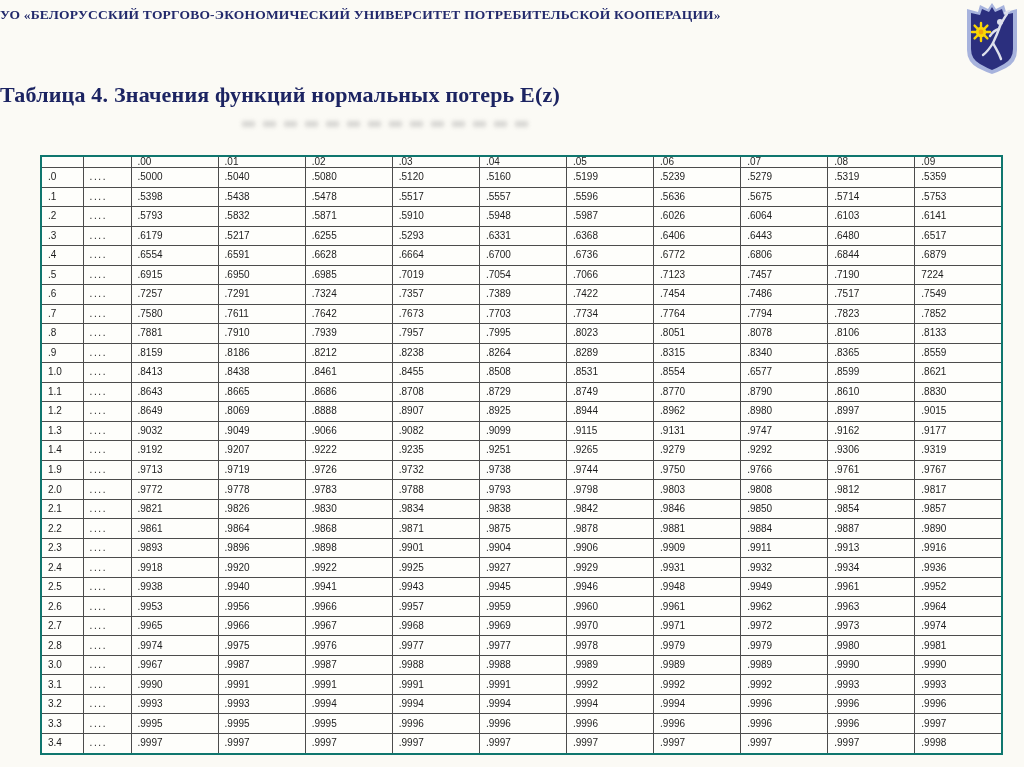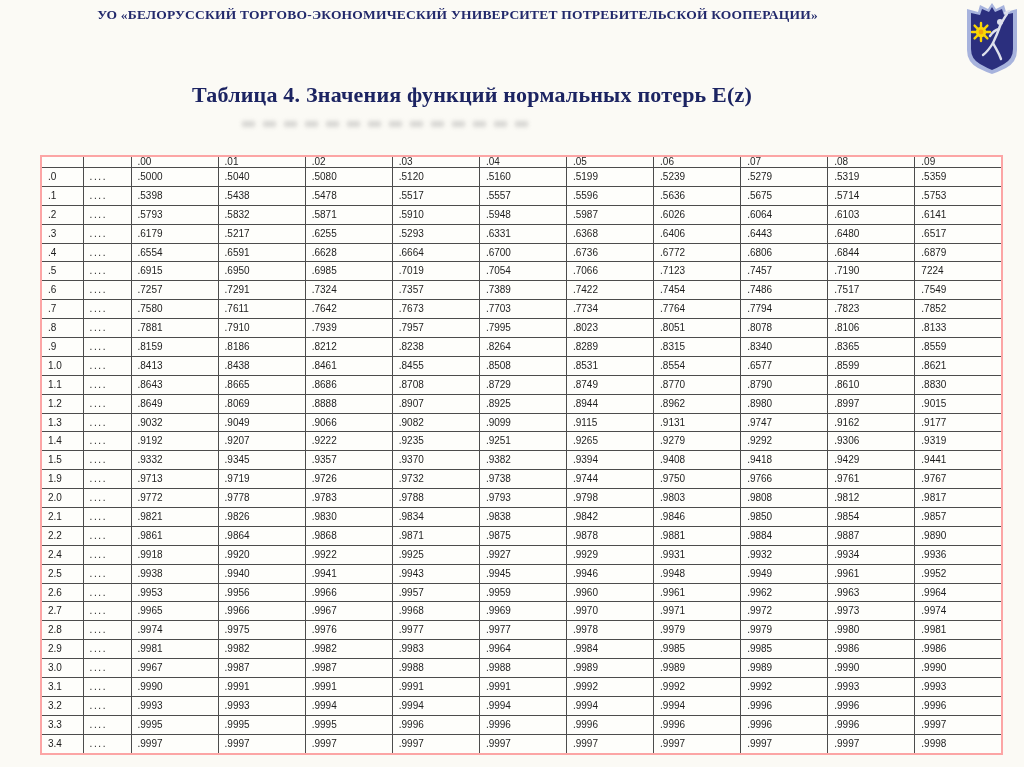--- a/index.html
+++ b/index.html
@@ -2,39 +2,39 @@
 <html><head>
 <meta charset="utf-8">
 <style>
   html,body{margin:0;padding:0}
   body{
     width:1024px;height:767px;position:relative;overflow:hidden;
     background:#fbfaf5;
     font-family:"Liberation Sans",sans-serif;
   }
   .uni-header{
-    position:absolute;top:7px;left:0;width:915px;text-align:center;
+    position:absolute;top:7px;left:0;width:915px;
     font-family:"Liberation Serif",serif;font-size:13.5px;font-weight:600;
     color:#22296b;letter-spacing:.2px;white-space:nowrap;
   }
   .slide-title{
-    position:absolute;top:82px;left:0;width:944px;text-align:center;
+    position:absolute;top:82px;left:0;width:944px;
     font-family:"Liberation Serif",serif;font-size:22px;font-weight:700;
     color:#1c2462;letter-spacing:.2px;
   }
   .scan-smudge{
     position:absolute;top:121px;left:242px;width:290px;height:6px;
     background:repeating-linear-gradient(90deg,#8f8f8f 0 13px,transparent 13px 21px);
     filter:blur(2px);opacity:.33;
   }
   .logo{position:absolute;top:2px;right:3px;width:58px;height:72px}
   table.loss{
     position:absolute;left:40px;top:155px;width:963px;height:600px;
     border-collapse:collapse;table-layout:fixed;
-    background:#fefefb;border:2px solid #fca5a5;
+    background:#fefefb;border:2px solid #0f766e;
   }
   table.loss th,table.loss td{
     border:1px solid #4c4c4c;
     font-size:10px;line-height:1;color:#1d1d1d;font-weight:400;
     text-align:left;padding:0 0 0 6px;
     white-space:nowrap;overflow:hidden;
   }
   table.loss th{color:#262626;font-size:10px}
   td.z-cell{font-size:10.5px;color:#111;padding-left:8px}
   td.dots-cell{font-size:7px;color:#6b6b6b;letter-spacing:1.6px;padding-left:10px}
@@ -312,34 +312,20 @@
         <td>.9222</td>
         <td>.9235</td>
         <td>.9251</td>
         <td>.9265</td>
         <td>.9279</td>
         <td>.9292</td>
         <td>.9306</td>
         <td>.9319</td>
       </tr>
       <tr>
-        <td class="z-cell">1.5</td>
-        <td class="dots-cell">....</td>
-        <td>.9332</td>
-        <td>.9345</td>
-        <td>.9357</td>
-        <td>.9370</td>
-        <td>.9382</td>
-        <td>.9394</td>
-        <td>.9408</td>
-        <td>.9418</td>
-        <td>.9429</td>
-        <td>.9441</td>
-      </tr>
-      <tr>
         <td class="z-cell">1.9</td>
         <td class="dots-cell">....</td>
         <td>.9713</td>
         <td>.9719</td>
         <td>.9726</td>
         <td>.9732</td>
         <td>.9738</td>
         <td>.9744</td>
         <td>.9750</td>
         <td>.9766</td>
@@ -382,20 +368,34 @@
         <td>.9868</td>
         <td>.9871</td>
         <td>.9875</td>
         <td>.9878</td>
         <td>.9881</td>
         <td>.9884</td>
         <td>.9887</td>
         <td>.9890</td>
       </tr>
       <tr>
+        <td class="z-cell">2.3</td>
+        <td class="dots-cell">....</td>
+        <td>.9893</td>
+        <td>.9896</td>
+        <td>.9898</td>
+        <td>.9901</td>
+        <td>.9904</td>
+        <td>.9906</td>
+        <td>.9909</td>
+        <td>.9911</td>
+        <td>.9913</td>
+        <td>.9916</td>
+      </tr>
+      <tr>
         <td class="z-cell">2.4</td>
         <td class="dots-cell">....</td>
         <td>.9918</td>
         <td>.9920</td>
         <td>.9922</td>
         <td>.9925</td>
         <td>.9927</td>
         <td>.9929</td>
         <td>.9931</td>
         <td>.9932</td>
@@ -452,34 +452,20 @@
         <td>.9976</td>
         <td>.9977</td>
         <td>.9977</td>
         <td>.9978</td>
         <td>.9979</td>
         <td>.9979</td>
         <td>.9980</td>
         <td>.9981</td>
       </tr>
       <tr>
-        <td class="z-cell">2.9</td>
-        <td class="dots-cell">....</td>
-        <td>.9981</td>
-        <td>.9982</td>
-        <td>.9982</td>
-        <td>.9983</td>
-        <td>.9964</td>
-        <td>.9984</td>
-        <td>.9985</td>
-        <td>.9985</td>
-        <td>.9986</td>
-        <td>.9986</td>
-      </tr>
-      <tr>
         <td class="z-cell">3.0</td>
         <td class="dots-cell">....</td>
         <td>.9967</td>
         <td>.9987</td>
         <td>.9987</td>
         <td>.9988</td>
         <td>.9988</td>
         <td>.9989</td>
         <td>.9989</td>
         <td>.9989</td>

